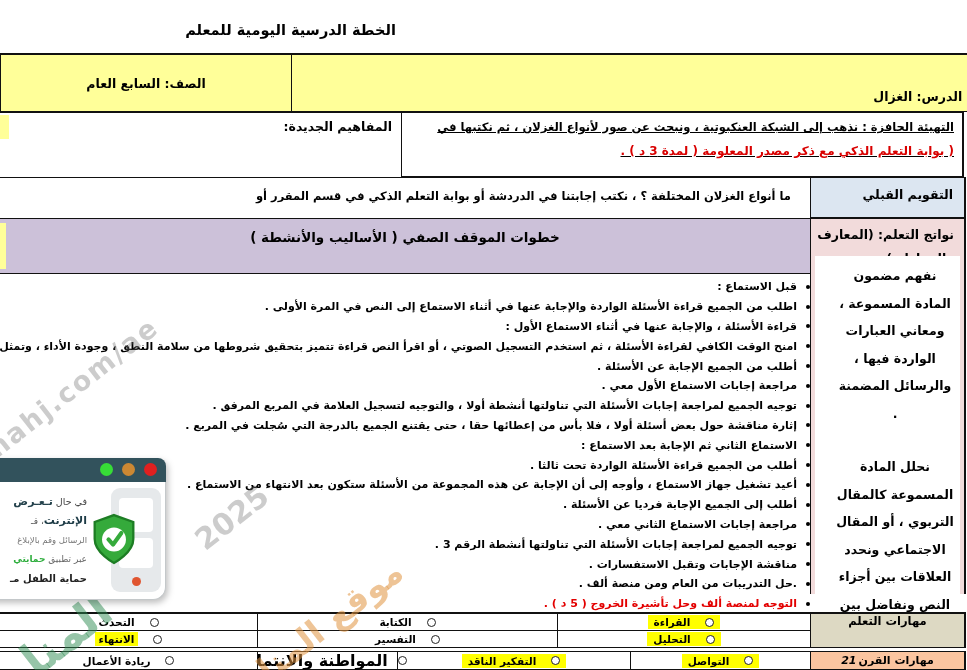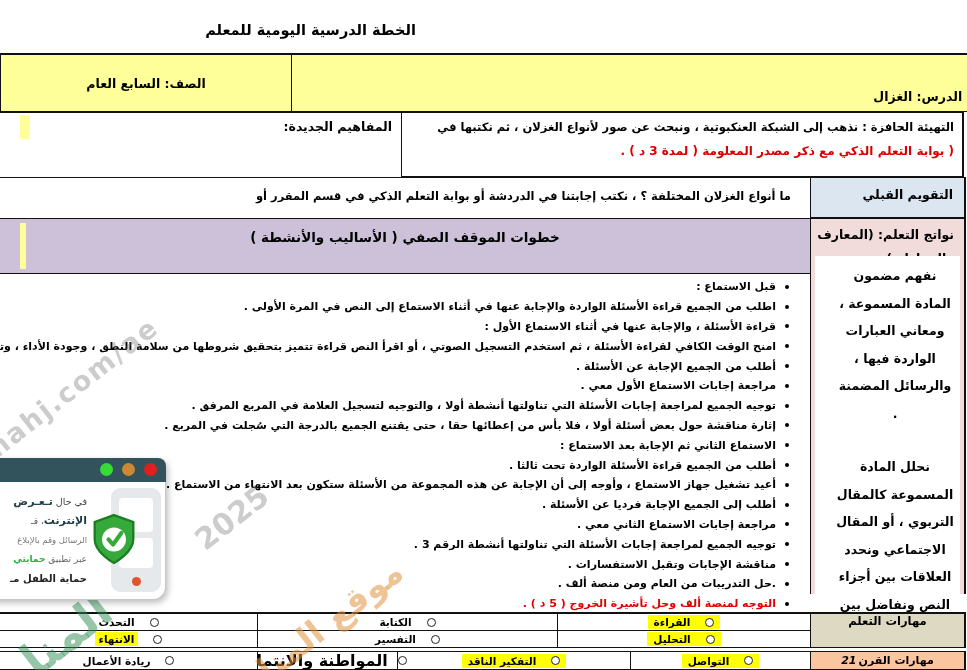--- a/index.html
+++ b/index.html
@@ -1,49 +1,49 @@
 <!DOCTYPE html>
 <html lang="ar" dir="rtl"><head>
 <meta charset="utf-8">
 <style>
   html,body{margin:0;padding:0;background:#fff;}
   .page{position:relative;width:967px;height:670px;background:#fff;overflow:hidden;
         font-family:"DejaVu Sans",sans-serif;direction:rtl;color:#000;}
-  .abs{position:absolute;box-sizing:border-box;margin-left:20px;}
+  .abs{position:absolute;box-sizing:border-box;}
   .cell{position:absolute;box-sizing:border-box;border:1px solid #111;background:#fff;}
 
   
   .doc-title{top:22px;left:183px;width:215px;text-align:center;font-weight:bold;font-size:14.5px;}
 
   
   .c-lesson{left:291px;top:53px;width:730px;height:59px;background:#ffff99;border-top:2px solid #111;border-right:6px solid #8b5cf6;
             padding:34px 12px 0 0;font-weight:bold;font-size:12.5px;}
   .c-grade{left:0;top:53px;width:292px;height:59px;background:#ffff99;border-top:2px solid #111;
            display:flex;align-items:center;justify-content:center;font-weight:bold;font-size:12.5px;}
 
   
-  .c-prep{left:401px;top:112px;width:563px;height:65px;border-right:2px solid #111;padding:7px 8px 0 0;}
+  .c-prep{left:401px;top:112px;width:563px;height:65px;border-right:2px solid #111;padding:7px 8px 0 0;text-decoration:underline;}
   .prep-l1{font-size:11.5px;font-weight:bold;white-space:nowrap;}
   .prep-l2{font-size:12px;font-weight:bold;color:#d90000;margin-top:10px;white-space:nowrap;}
   .c-concepts{left:0;top:112px;width:402px;height:73px;border-left:none;padding:6px 9px 0 0;font-weight:bold;font-size:12.5px;}
 
   
   .c-question{left:0;top:177px;width:811px;height:41px;border:none;border-top:1px solid #111;background:#fff;text-align:right;}
   .q-text{position:absolute;right:20px;top:11px;white-space:nowrap;font-weight:bold;font-size:11.5px;}
   .c-pre-label{left:810px;top:177px;width:156px;height:41px;background:#dce6f1;border-right:2px solid #111;
                padding:9px 11px 0 0;font-weight:bold;font-size:12.5px;}
 
   
   .c-steps-header{left:0;top:218px;width:811px;height:56px;background:#ccc1d9;border-left:none;
                   text-align:center;padding-top:10px;font-weight:bold;font-size:13.5px;}
   .c-outcomes-label{left:810px;top:218px;width:156px;height:56px;background:#f2dbdb;border-right:2px solid #111;
                     padding:4px 10px 0 0;font-weight:bold;font-size:12.5px;line-height:24px;}
 
   
-  .c-steps{left:0;top:274px;width:811px;height:338px;border:none;background:#fff;padding:3px 22px 0 0;}
+  .c-steps{left:0;top:274px;width:811px;height:338px;border:none;background:#fff;padding:3px 1px 0 0;}
   .step{display:flex;align-items:center;gap:9px;height:19.8px;font-size:11px;font-weight:bold;white-space:nowrap;}
   .step .dot{width:4px;height:4px;background:#000;border-radius:50%;flex:0 0 auto;}
   .step .red{color:#e30000;}
   .c-outcomes{left:810px;top:256px;width:156px;height:338px;background:#fff;border:none;border-left:1px solid #111;border-right:2px solid #111;
               padding:6px 9px 0 24px;text-align:center;font-weight:bold;font-size:12.5px;line-height:27.5px;}
   .pinkbar{position:absolute;top:0;bottom:0;width:4px;background:#f2dbdb;}
   .pb-r{right:0;} .pb-l{left:0;}
   .outp2{margin-top:26px;}
 
   

